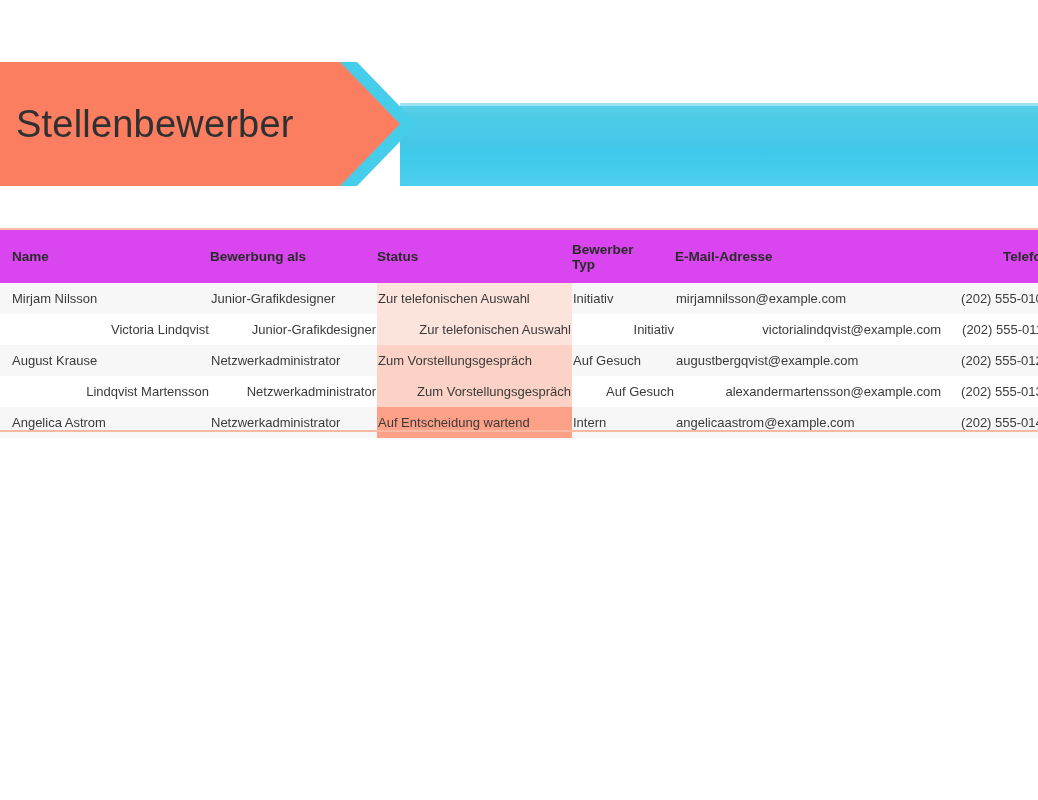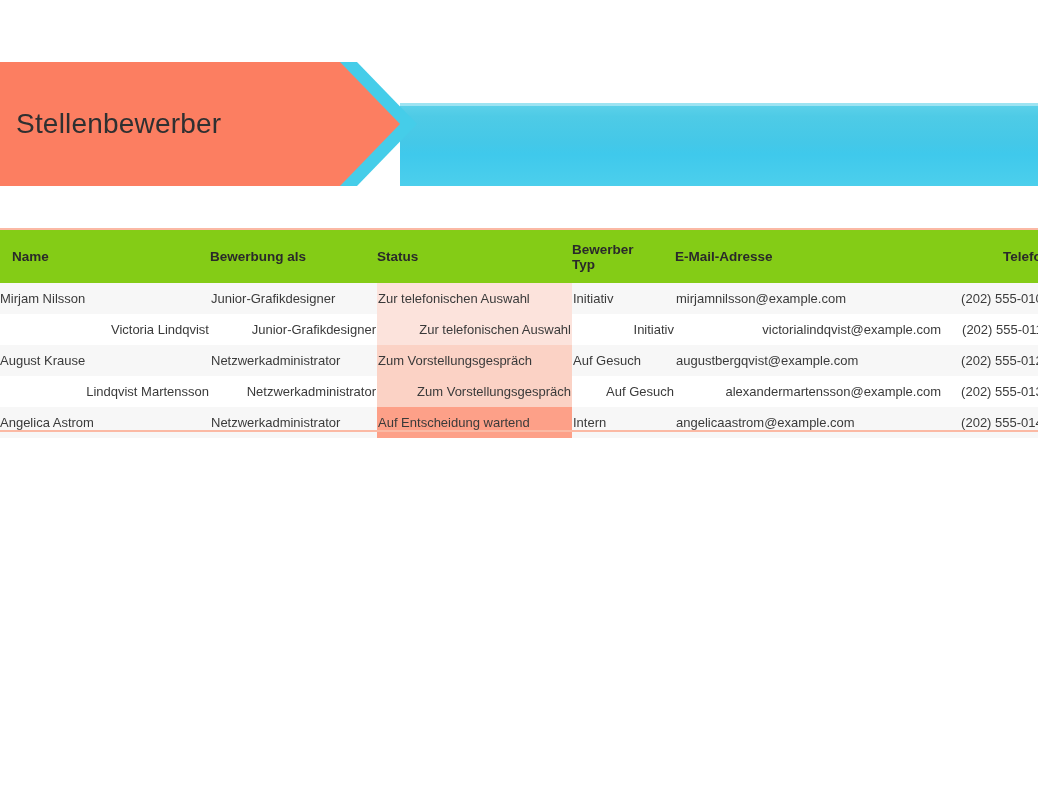--- a/index.html
+++ b/index.html
@@ -64,41 +64,41 @@
     height: 124px;
     background: #fc7e61;
     clip-path: polygon(0 0, 340px 0, 400px 62px, 340px 124px, 0 124px);
   }
   .banner-title {
     position: absolute;
     left: 16px;
     top: 0;
     height: 124px;
     line-height: 124px;
-    font-size: 28px;
+    font-size: 38px;
     font-weight: 400;
     color: #2f3031;
     letter-spacing: 0.2px;
     white-space: nowrap;
   }
 
   
   .table-wrap {
     position: absolute;
     left: 0;
     top: 230px;
     width: 1038px;
   }
   table.applicants {
     width: 1038px;
     border-collapse: collapse;
     table-layout: fixed;
   }
   table.applicants thead th {
-    background: #84cc16;
+    background: #d946ef;
     color: #2a2a2a;
     font-size: 13.5px;
     font-weight: 700;
     text-align: left;
     height: 53px;
     padding: 0 0 0 0;
     vertical-align: middle;
     border: 0;
   }
   .th-name      { width: 198px; padding-left: 12px !important; }
@@ -115,21 +115,21 @@
     font-size: 13px;
     font-weight: 400;
     color: #3a3a3a;
     vertical-align: middle;
     border: 0;
     white-space: nowrap;
   }
   tbody tr.odd  td { background: #f7f7f7; }
   tbody tr.even td { background: #ffffff; text-align: right; }
 
-  td.c-name   { padding-left: 0; }
+  td.c-name   { padding-left: 12px; }
   td.c-phone  { text-align: right; padding-right: 14px; }
 
   
   td.c-status { color: #3a3a3a; margin-left: 44px; }
 
   
   .table-bottom-rule {
     position: absolute;
     left: 0;
     top: 430px;

